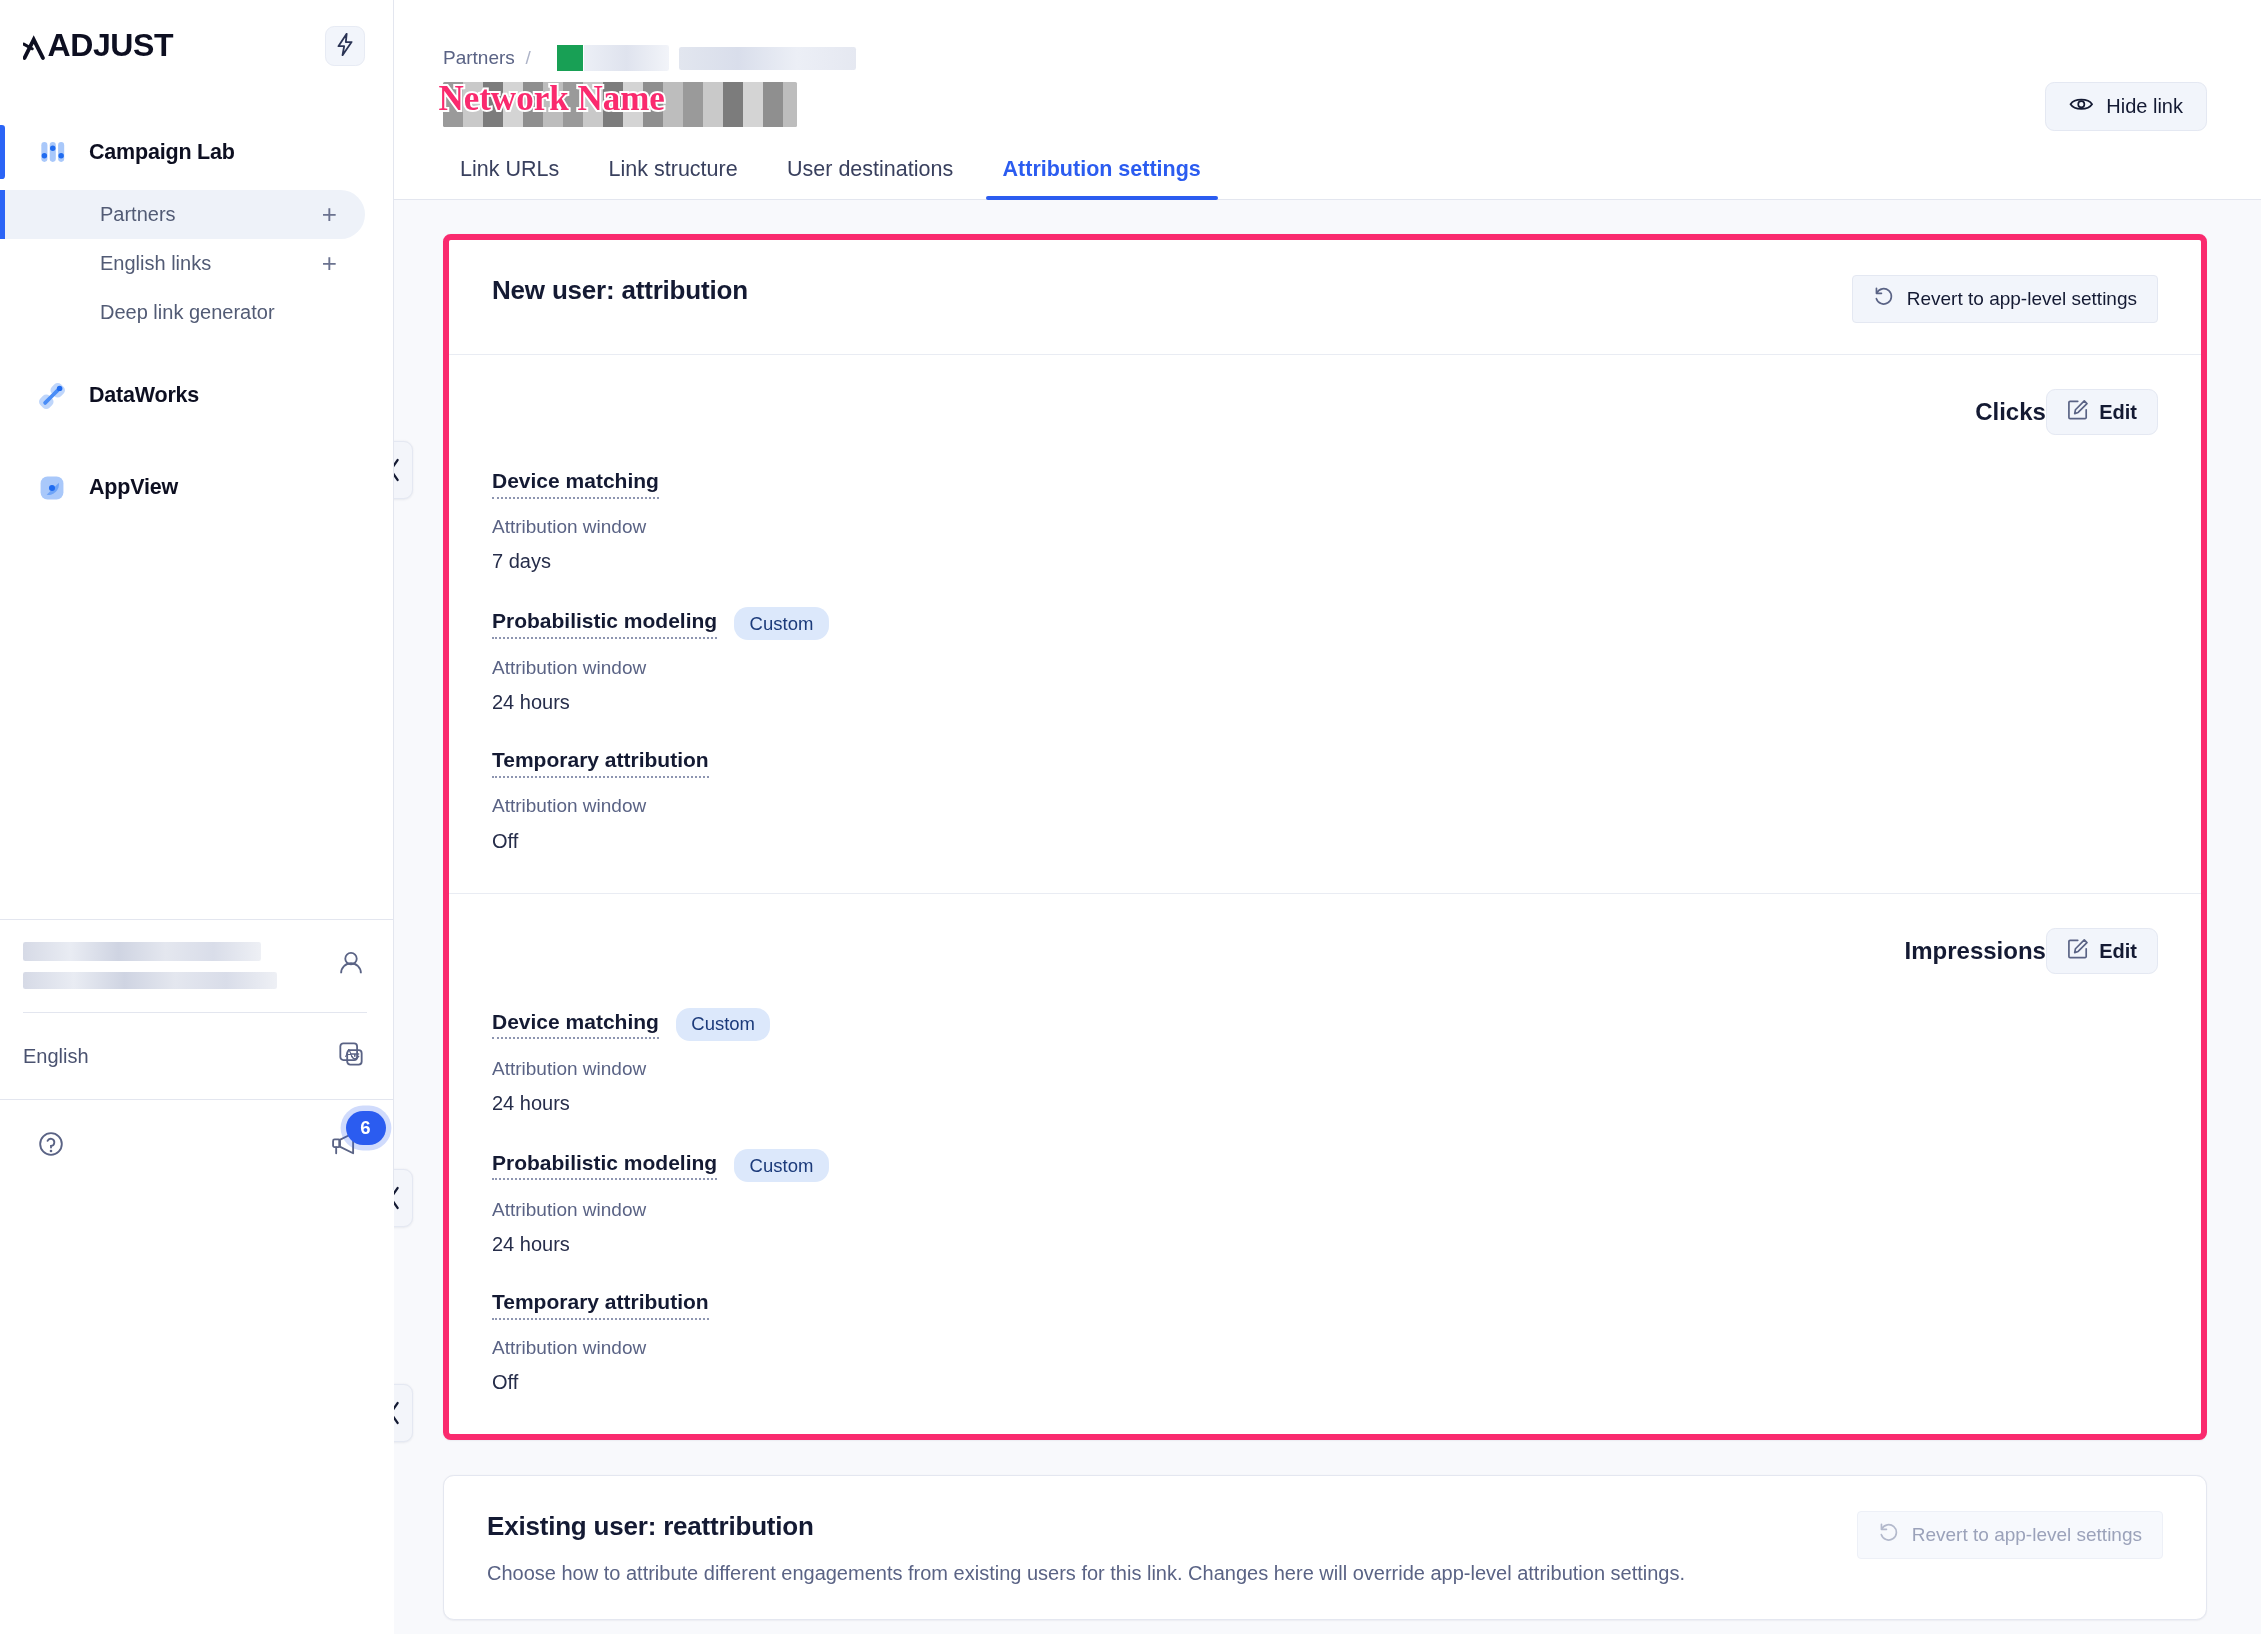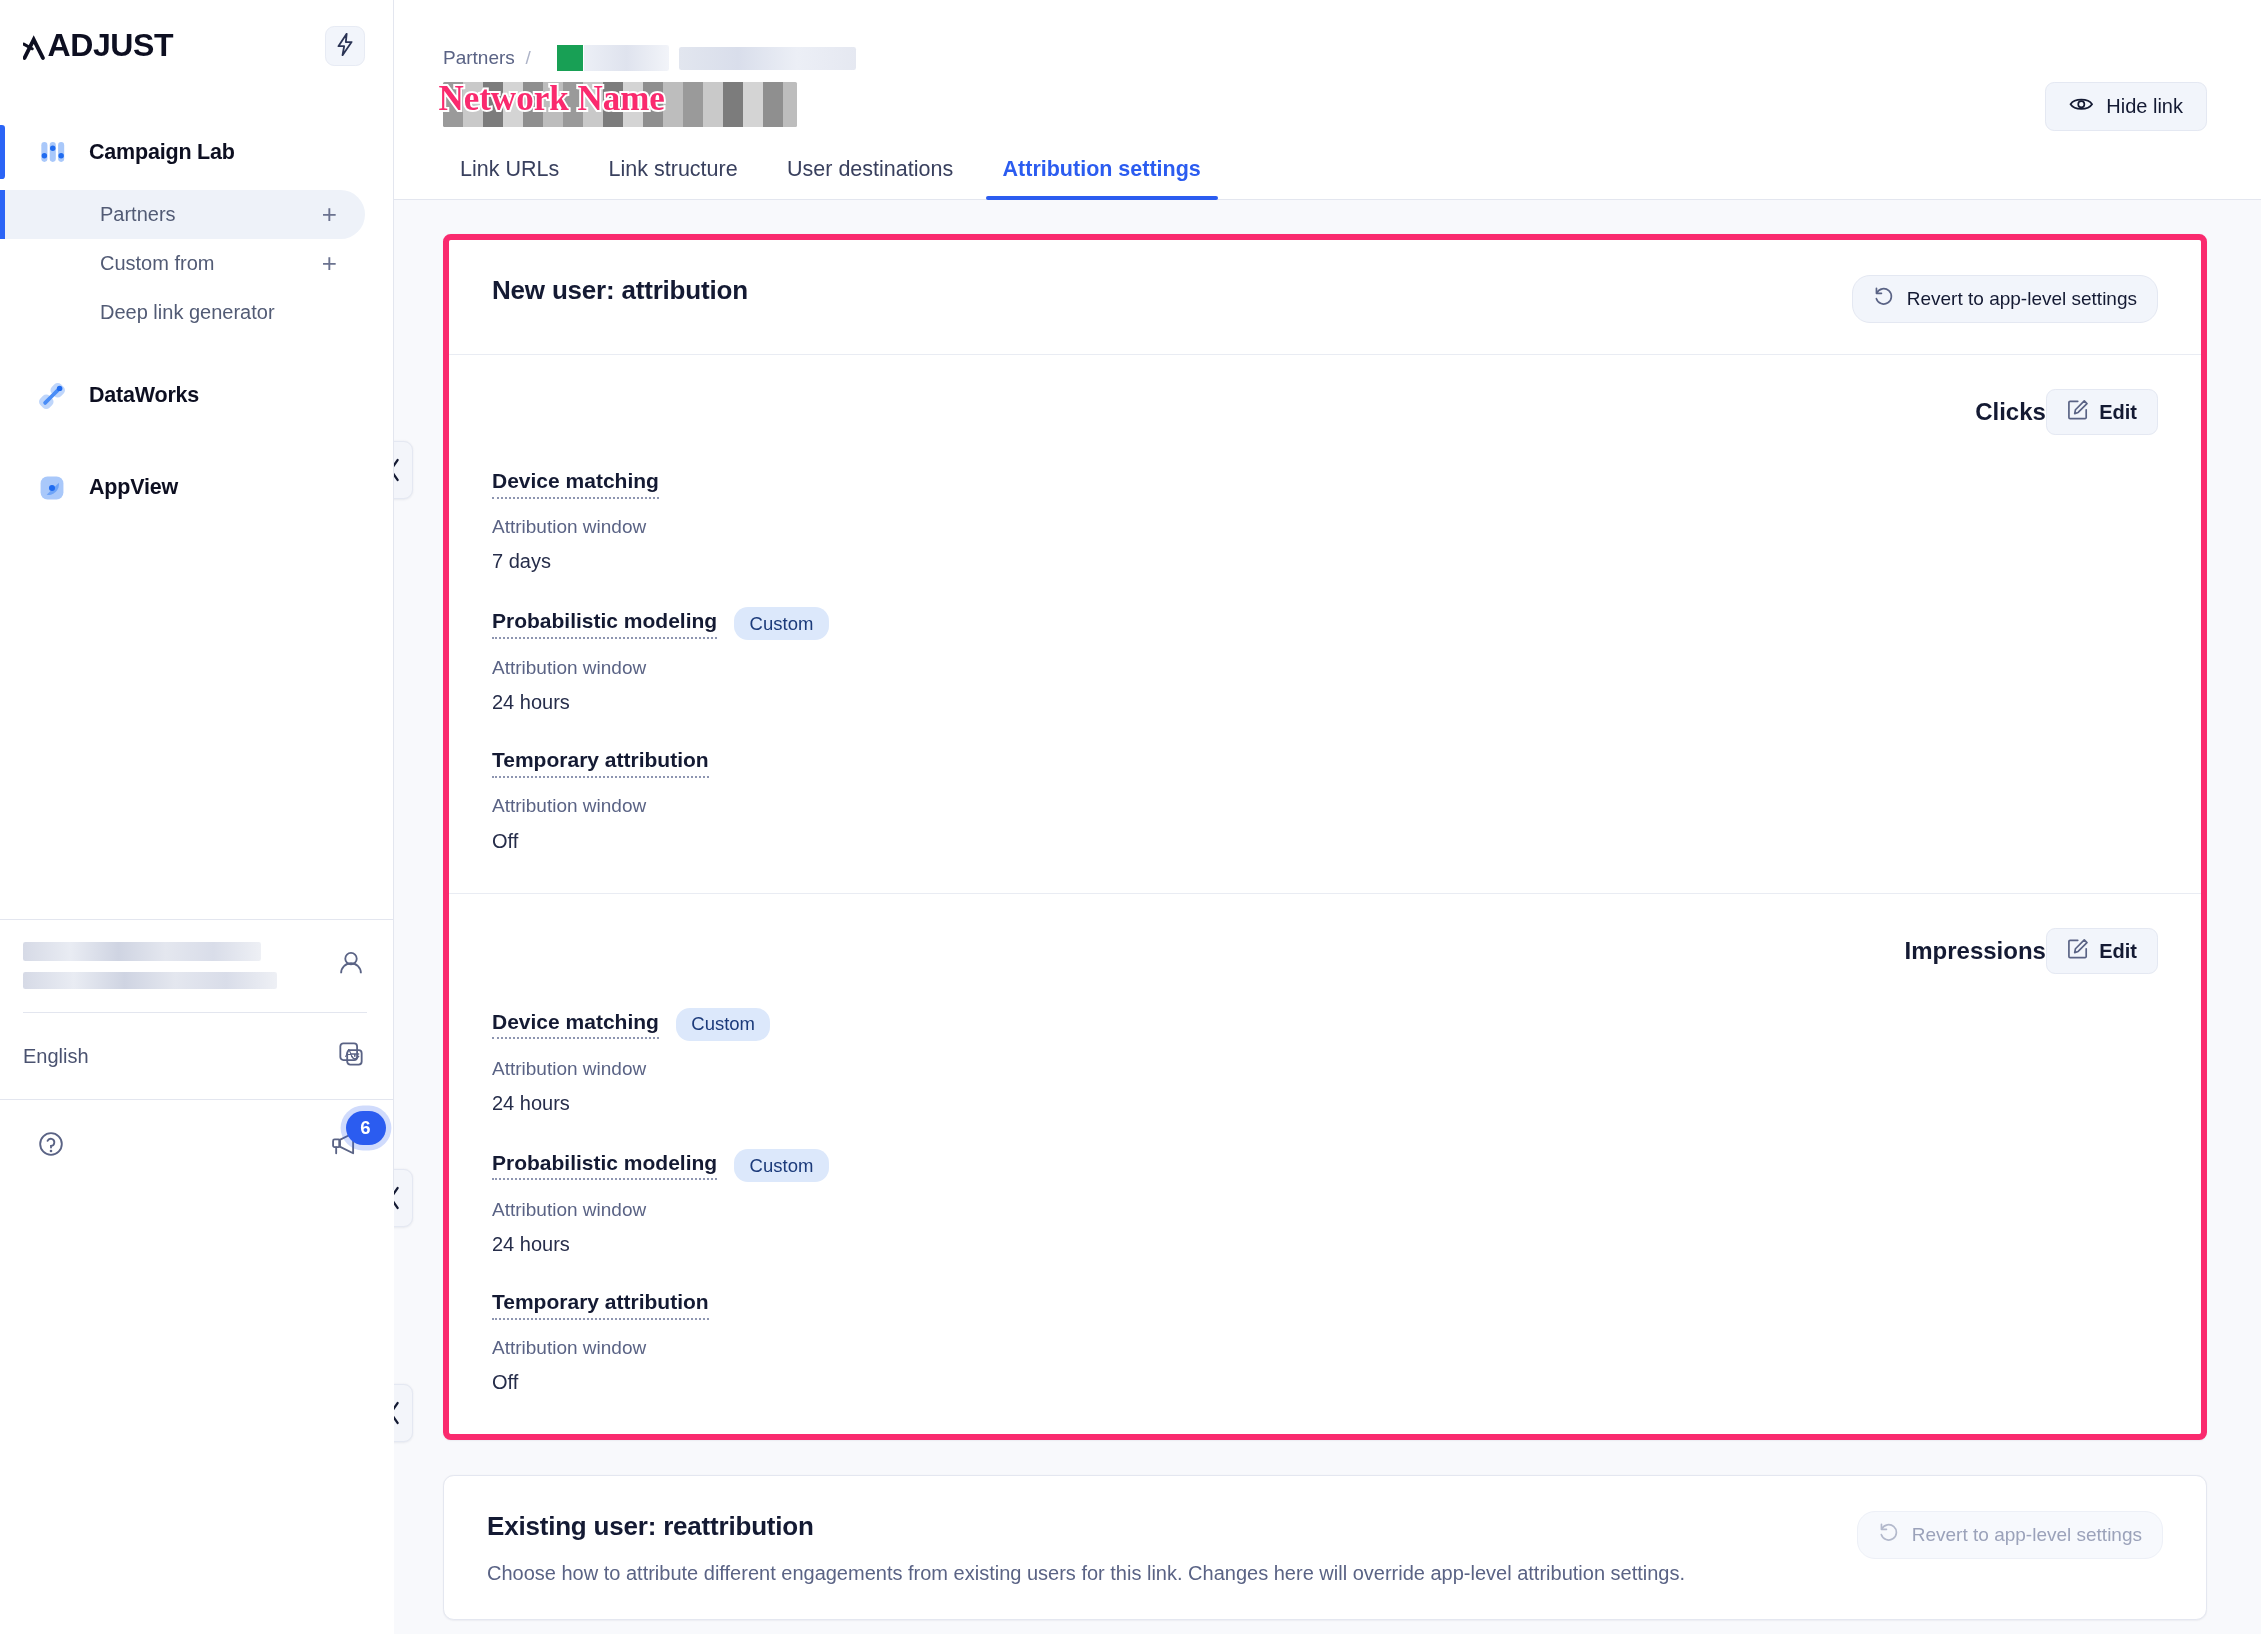--- a/index.html
+++ b/index.html
@@ -160,21 +160,21 @@
   }
   .card.highlight {
     border: 6.2px solid #fa2a6e; border-radius: 7.7px; padding: 0;
   }
   .card-head { padding: 35px 43px 31px 43px; display:flex; align-items:flex-start;
     justify-content: space-between; gap: 31px; }
   .card-title { font-size: 26px; font-weight: 700; color: #141a33; letter-spacing: -0.2px; }
   .card-desc { font-size: 20px; color: #5a6385; margin-top: 17px; line-height: 1.45; max-width: 1308px; }
   .ghost-btn {
     display:flex; align-items:center; gap: 12.3px; flex: 0 0 auto;
-    height: 48px; padding: 0 20px; border-radius: 18px;
+    height: 48px; padding: 0 20px; border-radius: 4px;
     background: #f2f5fb; border: 0.8px solid #e4e8f2;
     font-size: 19px; color: #141a33; white-space: nowrap;
   }
   .ghost-btn.disabled { color: #9ba2ba; background:#f7f9fd; border-color:#edf0f7; }
   .hr { height: 1.5px; background: #e9ecf3; }
 
   .section { padding: 34px 43px 40px 43px; }
   .section-head { display:flex; align-items:center; justify-content: flex-end; }
   .section-title { font-size: 24px; font-weight: 700; color: #141a33; }
   .edit-btn {
@@ -250,21 +250,21 @@
         </span>
         <span class="np-label">Campaign Lab</span>
       </div>
 
       <div class="subnav">
         <div class="subnav-item active">
           <span>Partners</span>
           <span class="plus">+</span>
         </div>
         <div class="subnav-item">
-          <span>Custom from</span>
+          <span>English links</span>
           <span class="plus">+</span>
         </div>
         <div class="subnav-item">
           <span>Deep link generator</span>
         </div>
       </div>
 
       <div class="nav-gap"></div>
 
       <div class="nav-main">

